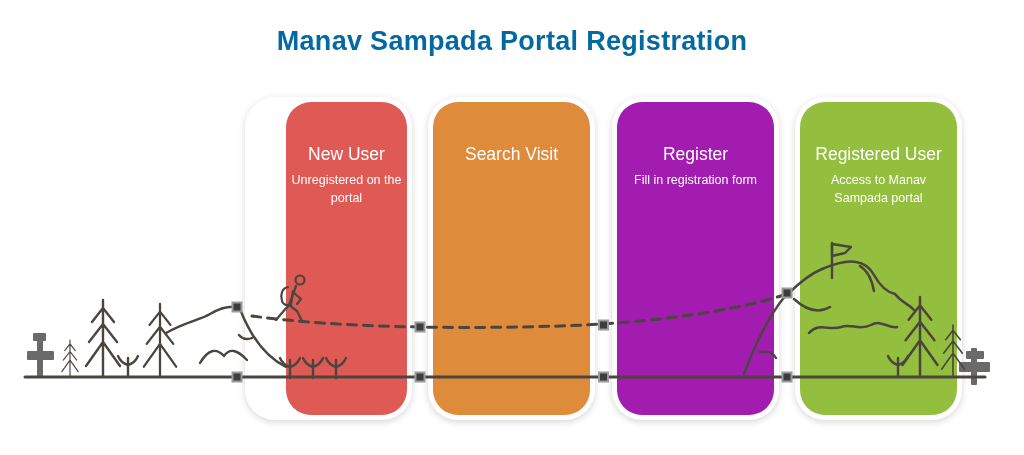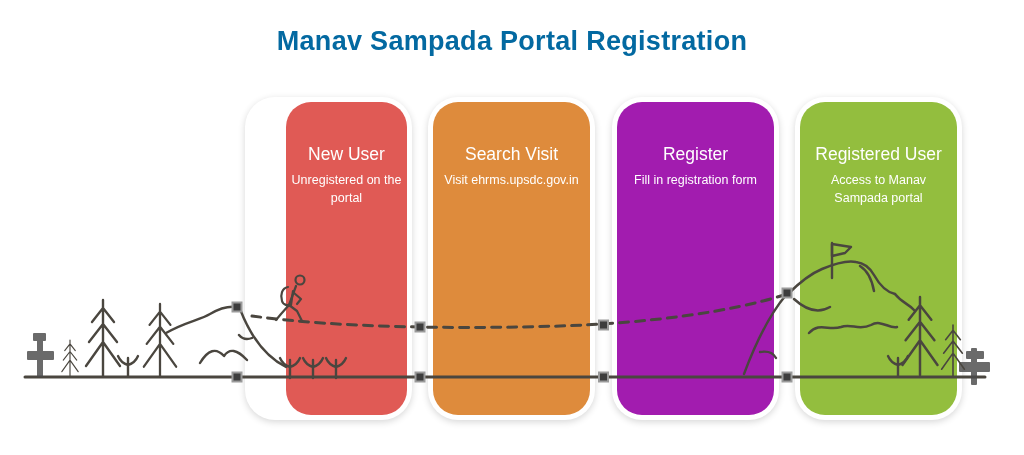--- a/index.html
+++ b/index.html
@@ -48,21 +48,20 @@
   <div class="card">
     <div class="card-inner" style="background-color: rgb(224, 90, 85);">
       <div class="card-heading">New User</div>
       <div class="card-subtitle">Unregistered on the portal</div>
     </div>
   </div>
 
   <div class="card">
     <div class="card-inner" style="background-color: rgb(222, 139, 60);">
       <div class="card-heading">Search Visit</div>
-      <div class="card-subtitle">Visit ehrms.upsdc.gov.in</div>
     </div>
   </div>
 
 
   <div class="card">
     <div class="card-inner" style="background-color: #a21caf;">
       <div class="card-heading">Register</div>
       <div class="card-subtitle">Fill in registration form</div>
     </div>
   </div>

